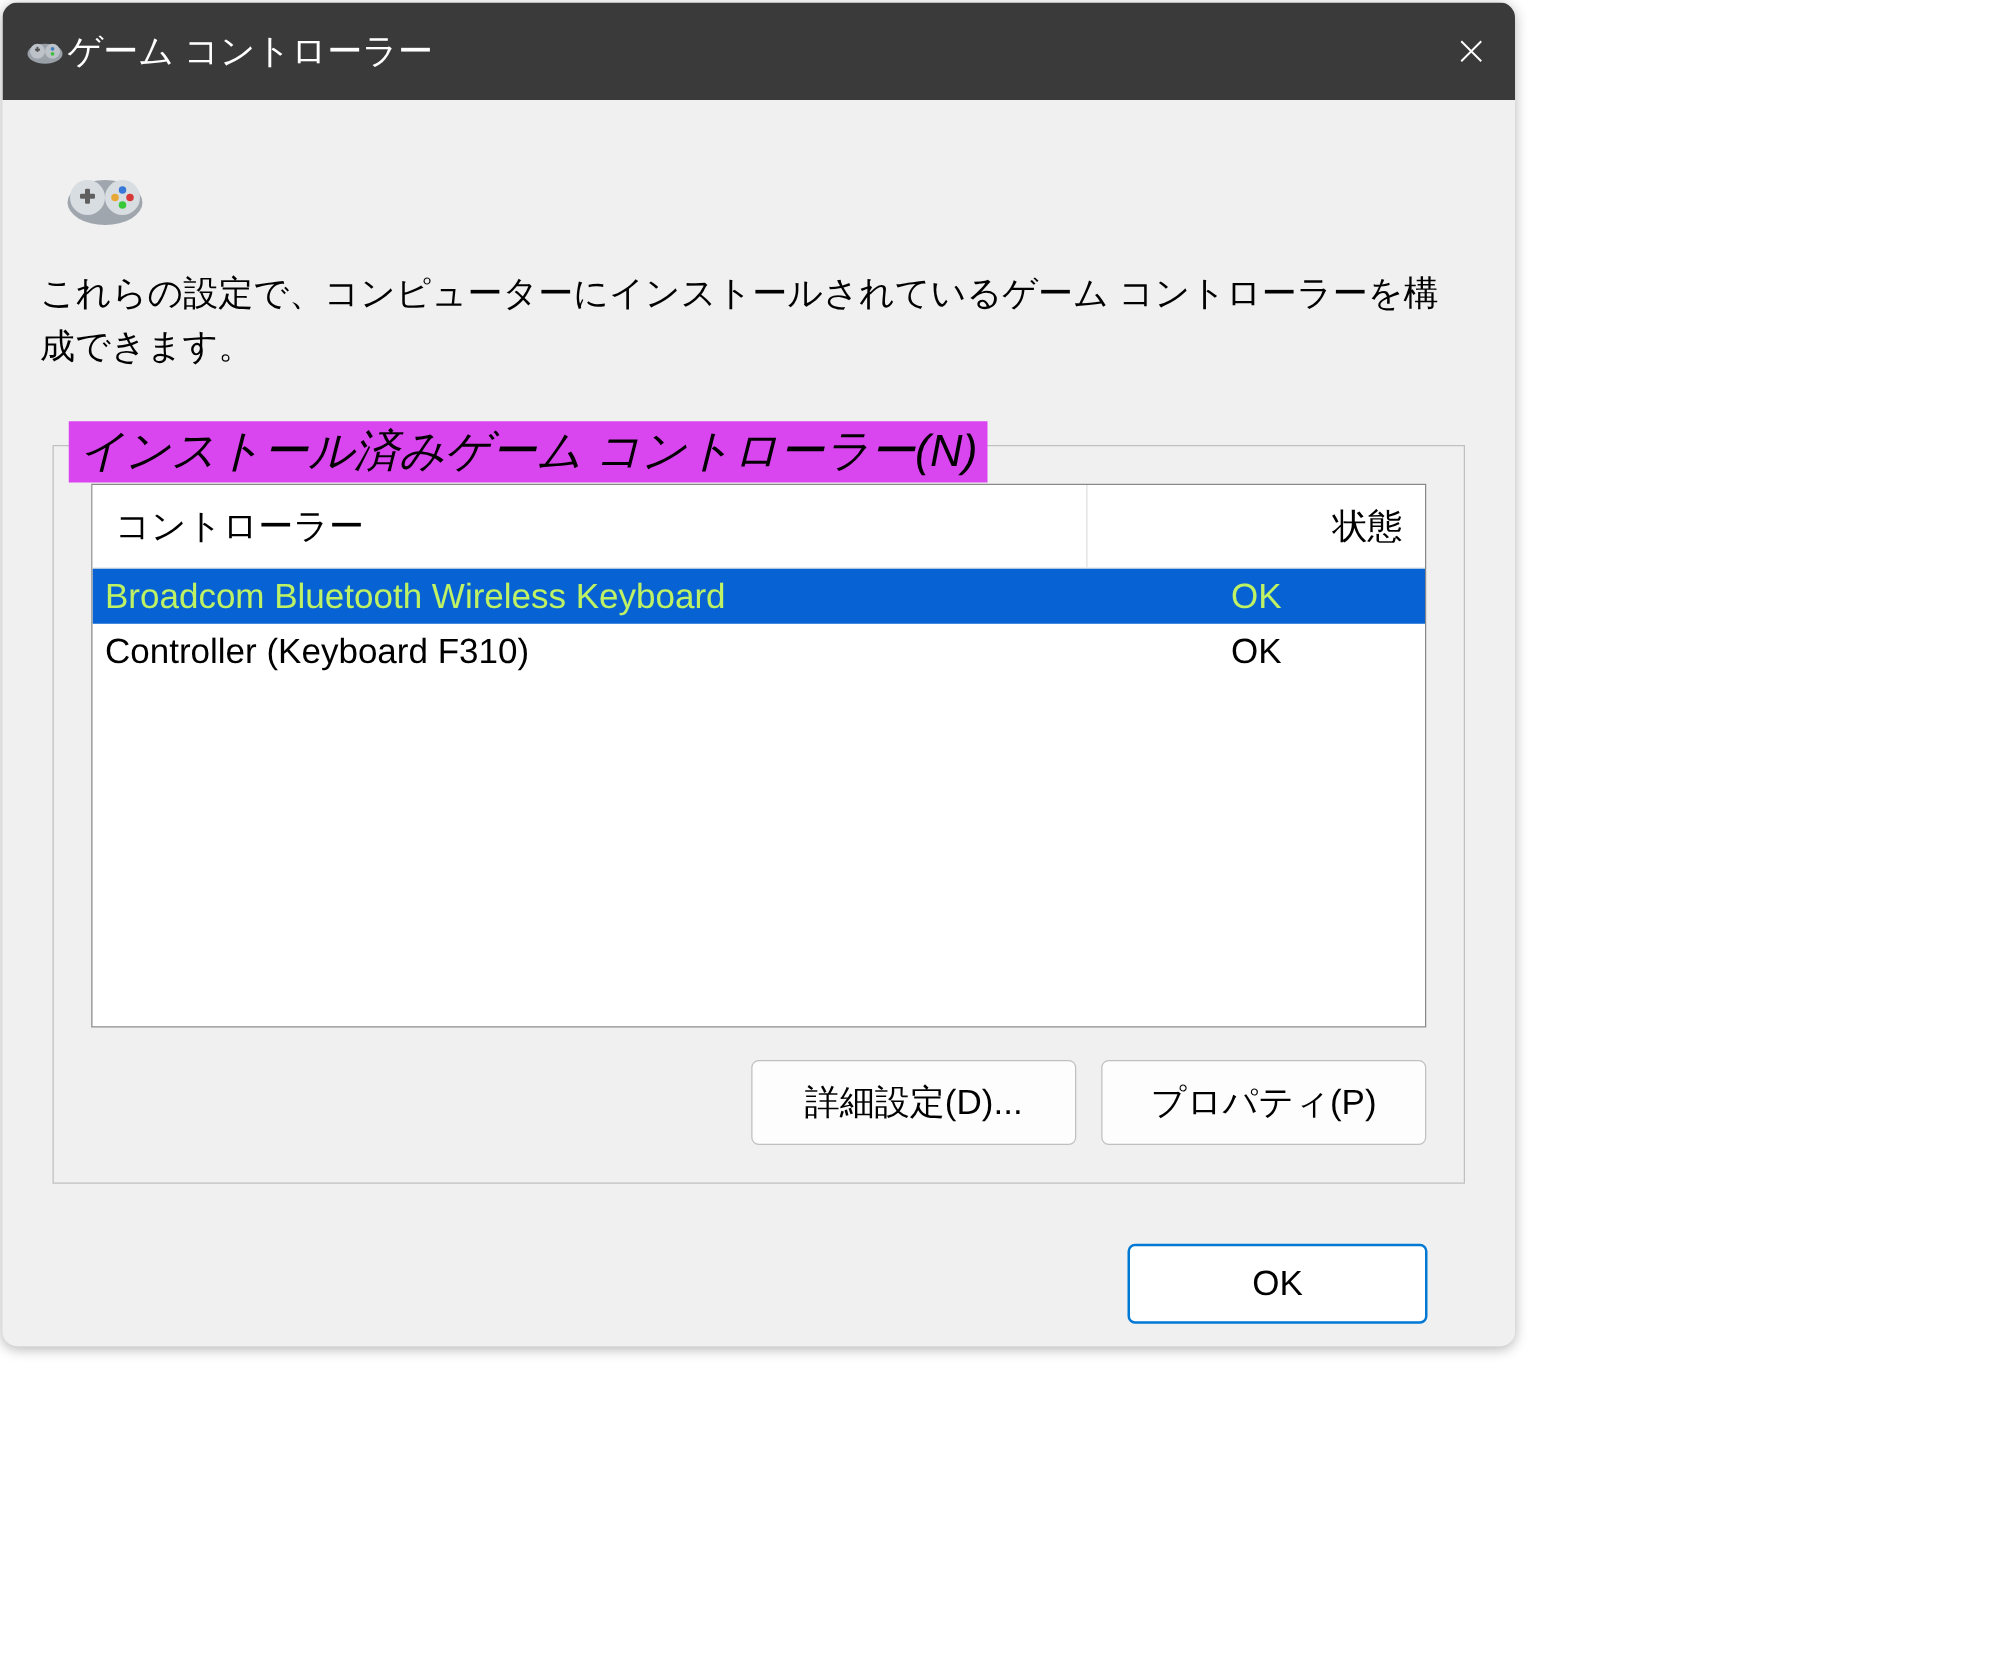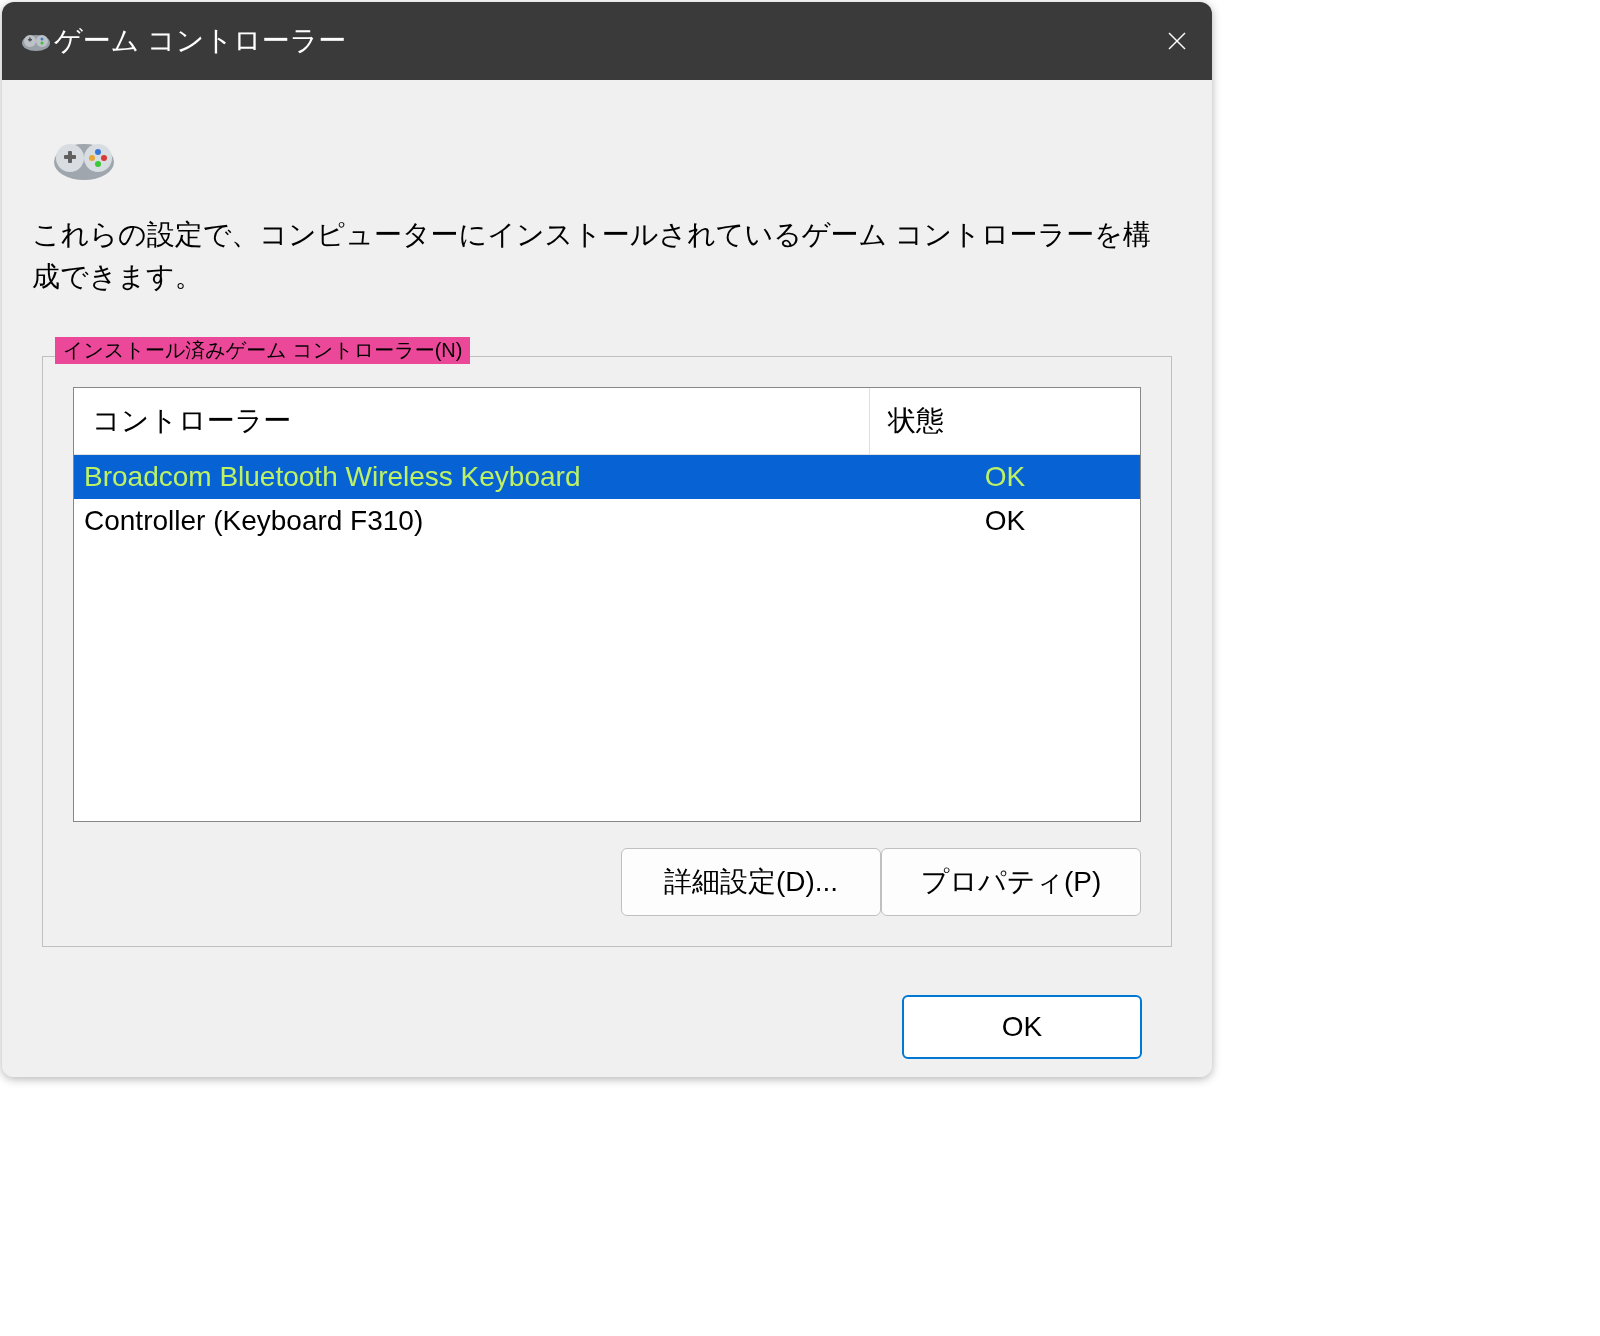--- a/index.html
+++ b/index.html
@@ -83,24 +83,25 @@
     .groupbox {
       position: relative;
       border: 1px solid #c0c0c0;
       margin: 0 10px;
       padding: 30px 30px 30px 30px;
     }
     .groupbox-label {
       position: absolute;
       top: -20px;
       left: 12px;
-      background: #ec4899;
+      background: #d946ef;
       padding: 0 8px;
-      font-size: 20px;
-      color: #000000;
+      font-size: 36px;
+      color: #000000;
+      font-style: italic;
     }
     .list-container {
       background: #ffffff;
       border: 1px solid #888888;
       height: 435px;
       overflow: hidden;
     }
     .list-header {
       display: flex;
       border-bottom: 1px solid #e0e0e0;
@@ -110,21 +111,21 @@
       padding: 14px 18px;
       font-size: 28px;
       color: #000000;
       border-right: 1px solid #e0e0e0;
     }
     .col-controller {
       flex: 1;
     }
     .col-status {
       width: 270px;
-      text-align: left;
+      text-align: right;
       border-right: none;
     }
     .list-row {
       display: flex;
       font-size: 28px;
       cursor: default;
     }
     .list-row.selected {
       background: #0763d3;
       color: #bef264;
@@ -135,20 +136,21 @@
     .list-cell.col-controller {
       flex: 1;
     }
     .list-cell.col-status {
       width: 270px;
       text-align: center;
     }
     .button-row {
       display: flex;
       justify-content: flex-end;
+      gap: 20px;
       margin-top: 26px;
     }
     .btn {
       min-width: 260px;
       padding: 14px 30px;
       font-size: 28px;
       background: #fdfdfd;
       border: 1px solid #c0c0c0;
       border-radius: 6px;
       cursor: pointer;

